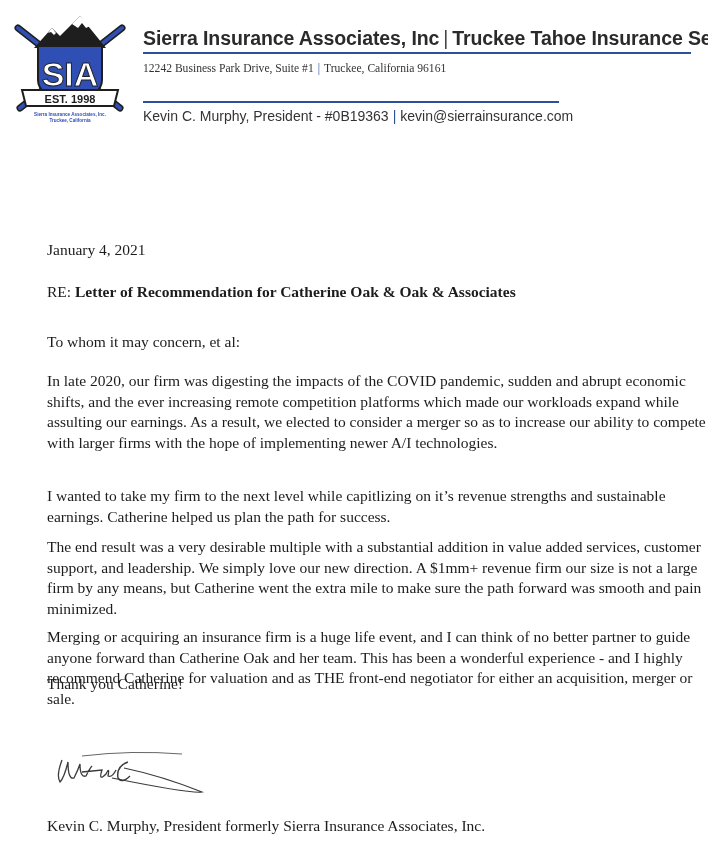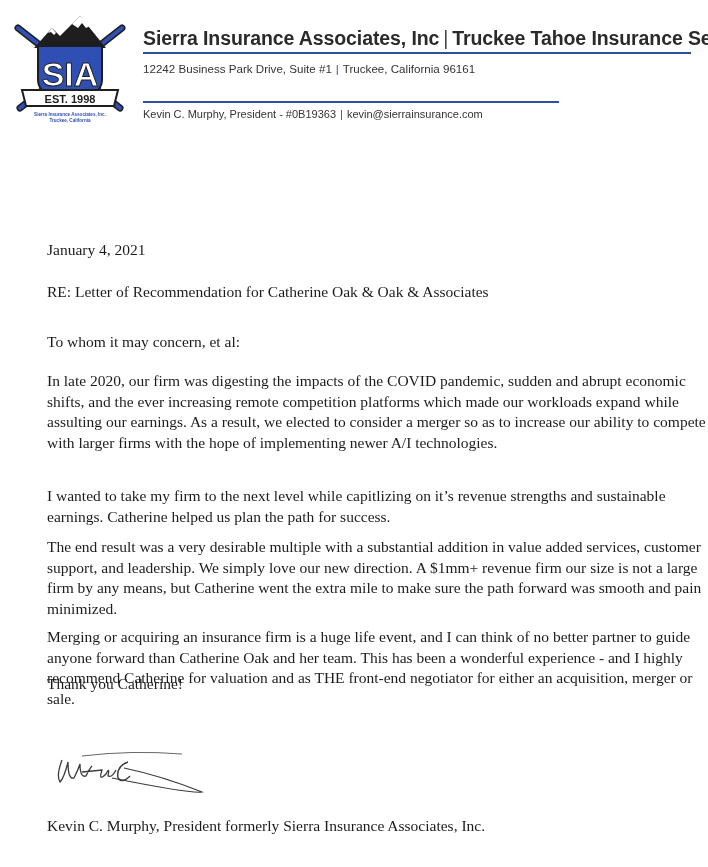--- a/index.html
+++ b/index.html
@@ -1,29 +1,29 @@
 <!DOCTYPE html>
 <html><head>
   <meta charset="utf-8">
   <style>
     html, body { margin: 0; padding: 0; background: #ffffff; }
     body { width: 708px; height: 867px; position: relative; overflow: hidden; font-family: "Liberation Serif", serif; color: #1a1a1a; }
     .logo { position: absolute; left: 8px; top: 8px; width: 124px; height: 118px; }
     .head-title { position: absolute; left: 143px; top: 27px; font-family: "Liberation Sans", sans-serif; font-size: 19.5px; font-weight: bold; color: #2a2a2a; letter-spacing: -0.1px; white-space: nowrap; }
     .head-title .sep { font-weight: normal; color: #444; padding: 0 4px; }
     .rule1 { position: absolute; left: 143px; top: 52px; width: 548px; height: 2px; background: #2e4f9e; }
-    .addr { position: absolute; left: 143px; top: 61px; font-family: Liberation Sans, sans-serif; font-size: 11.6px; color: #333; line-height: 16px; white-space: nowrap; }
+    .addr { position: absolute; left: 143px; top: 61px; font-family: Liberation Serif, serif; font-size: 11.6px; color: #333; line-height: 16px; white-space: nowrap; }
     .addr .pipe { color: #2e4f9e; padding: 0 4px; }
     .rule2 { position: absolute; left: 143px; top: 101px; width: 416px; height: 2px; background: #2e4f9e; }
-    .contact { position: absolute; left: 143px; top: 108px; font-family: "Liberation Sans", sans-serif; font-size: 11px; color: #333; white-space: nowrap; }
+    .contact { position: absolute; left: 143px; top: 108px; font-family: "Liberation Sans", sans-serif; font-size: 14px; color: #333; white-space: nowrap; }
     .contact .pipe { color: #2e4f9e; padding: 0 4px; }
     .letter { position: absolute; left: 47px; font-size: 15.5px; line-height: 20.5px; color: #1c1c1c; }
     .date { top: 227px; margin-top: 13px; }
     .re { top: 282px; white-space: nowrap; }
-    .re b { font-weight: normal; }
+    .re b { font-weight: bold; }
     .salutation { top: 332px; }
     .para { width: 660px; }
     .p1 { top: 371px; }
     .p2 { top: 486px; }
     .p3 { top: 537px; }
     .p4 { top: 627px; }
     .thanks { top: 674px; }
     .signature { position: absolute; left: 52px; top: 748px; width: 160px; height: 50px; }
     .sig-name { top: 816px; }
     .sig-city { top: 864px; }

